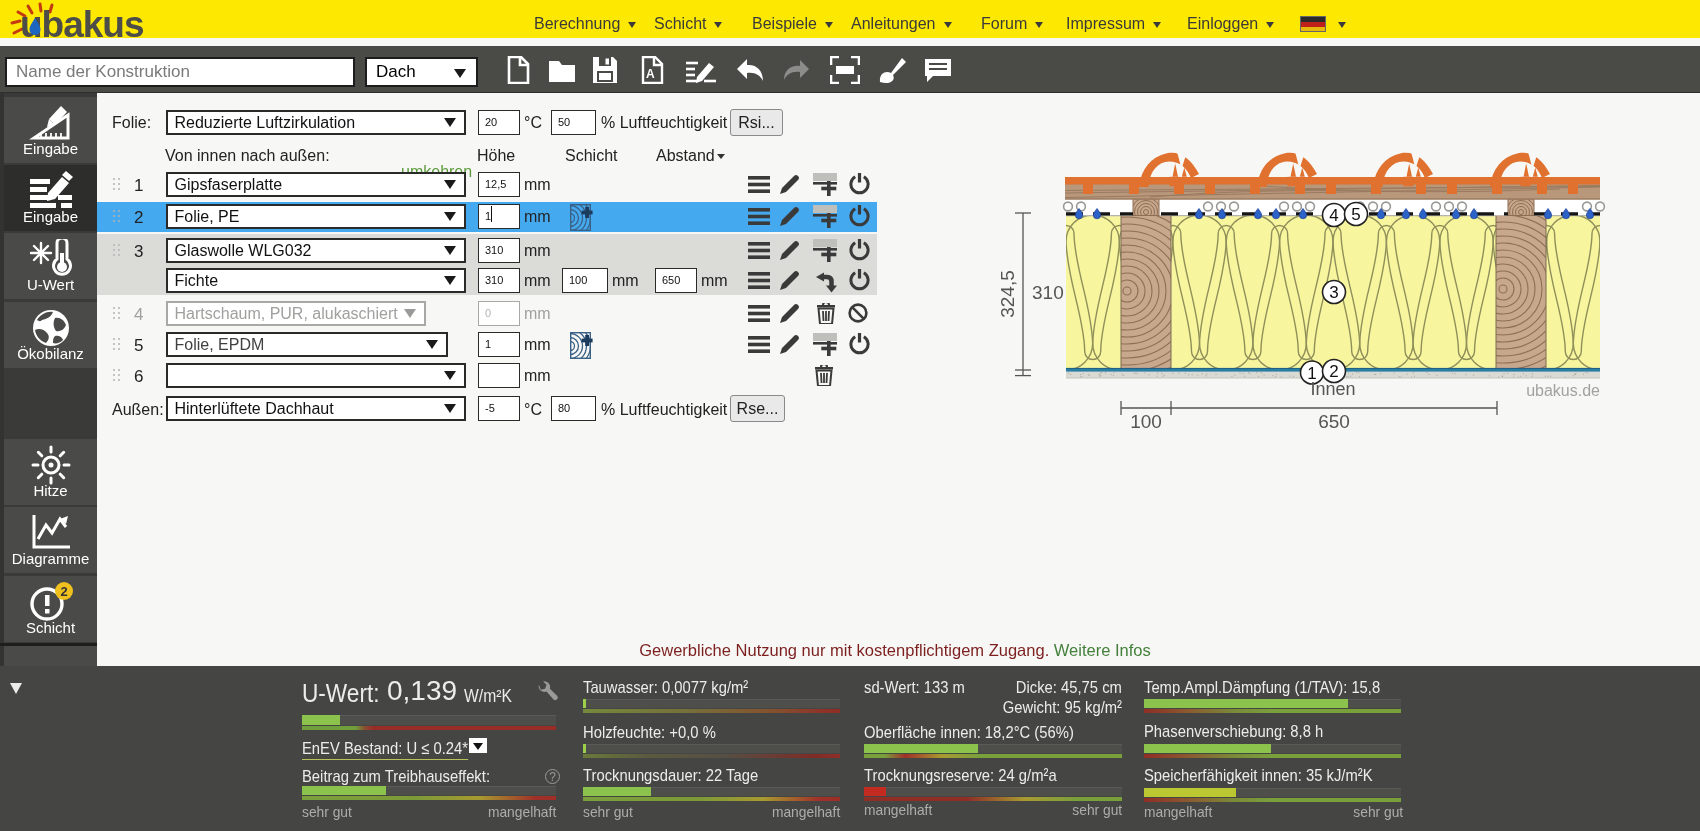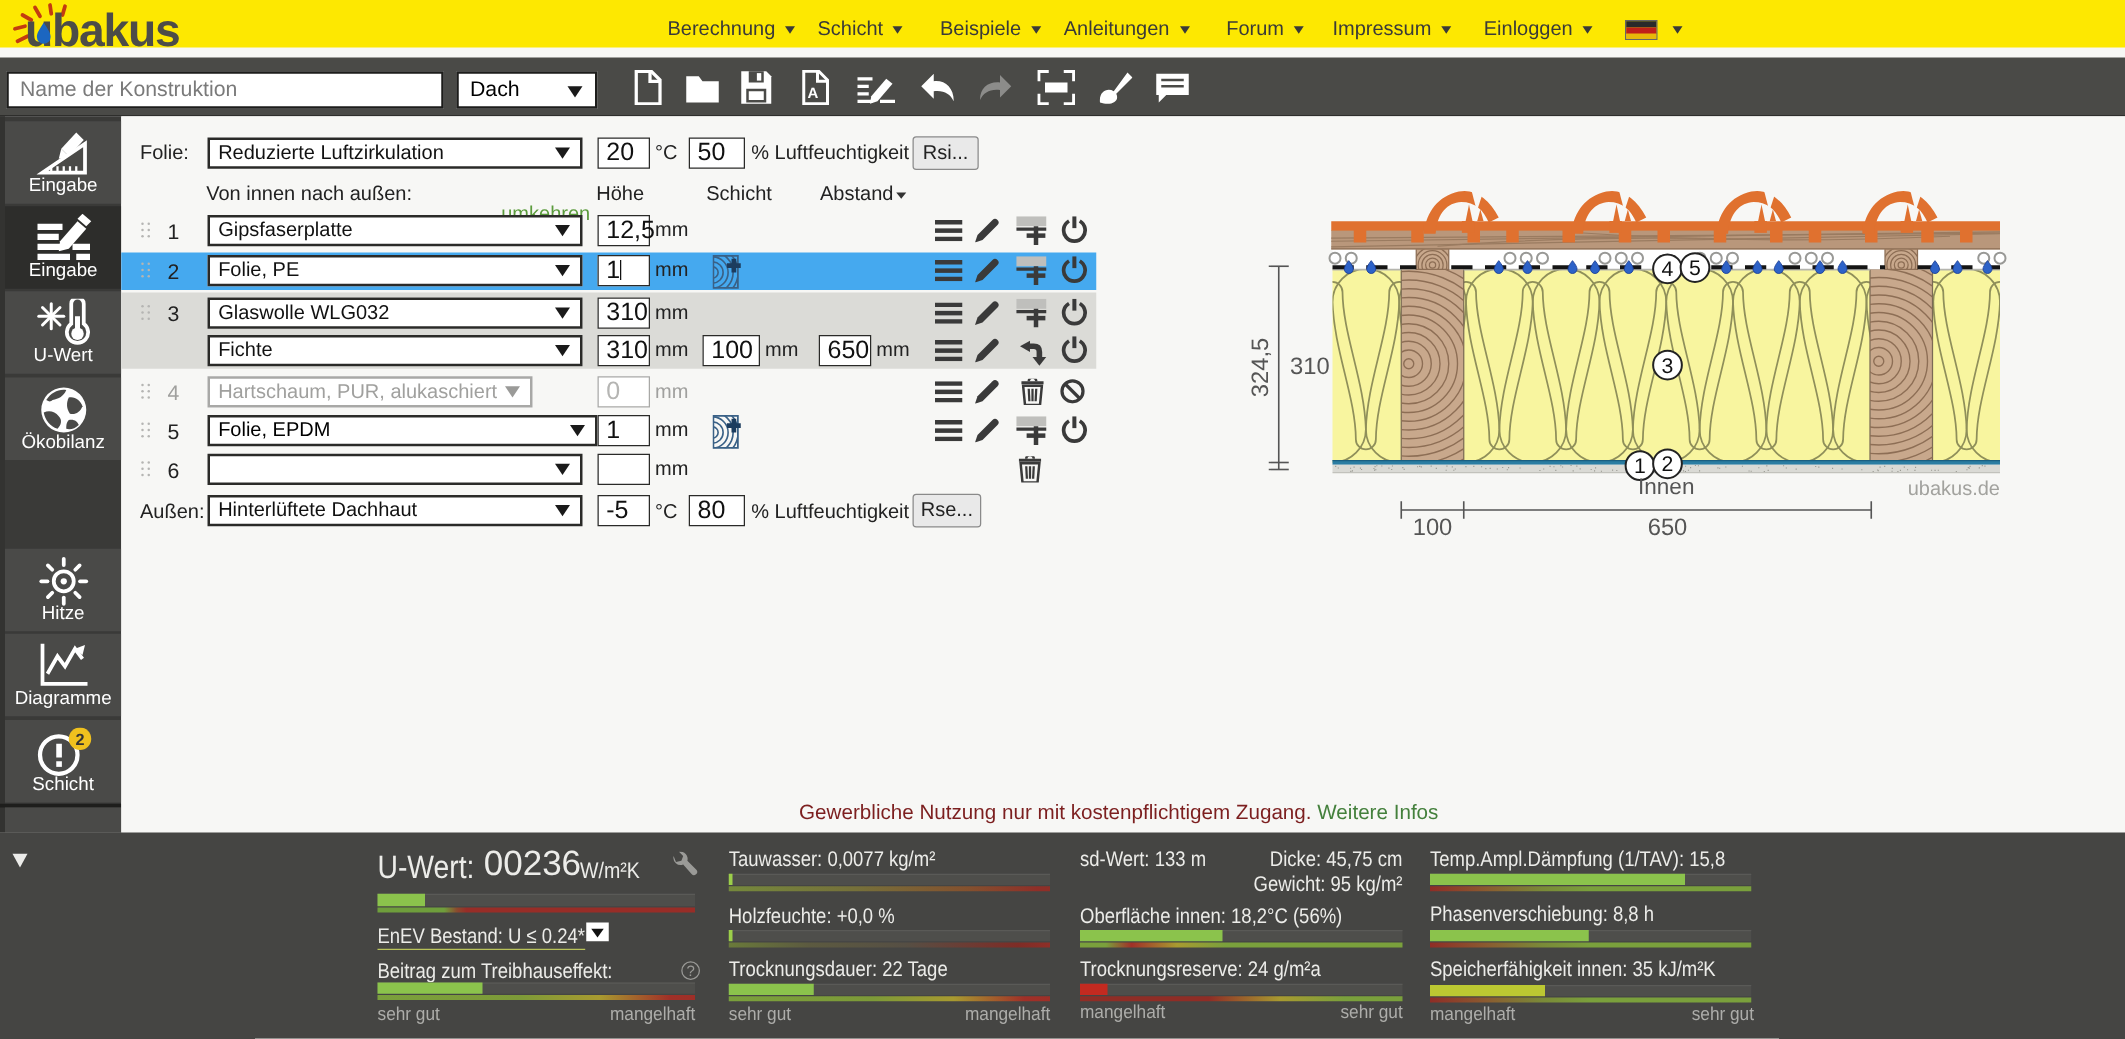--- a/index.html
+++ b/index.html
@@ -17,21 +17,21 @@
 #sidebar { position:absolute; left:0; top:93px; width:97px; height:573px; background:#3a3a38; }
 #sidebar .edge { position:absolute; left:0; top:0; width:4px; height:573px; background:#333331; }
 .sb-item { position:absolute; left:4px; width:93px; height:66px; background:#4a4a48; text-align:center; }
 .sb-item.active { background:#2d2d2b; }
 .sb-item .lbl { position:absolute; bottom:6px; width:100%; color:#fff; font-size:15px; }
 .sb-item svg { position:absolute; top:6px; left:50%; transform:translateX(-50%); }
 #content { position:absolute; left:97px; top:93px; width:1603px; height:573px; background:#f7f7f5; }
 .frm { position:absolute; font-size:16px; color:#222; }
 .sel { position:absolute; height:25px; background:#fff; border:2px solid #2a2a28; font-size:16px; color:#111; line-height:21px; padding-left:7px; white-space:nowrap; overflow:hidden; }
 .sel .sc { position:absolute; right:8px; top:6px; width:0; height:0; border-left:6px solid transparent; border-right:6px solid transparent; border-top:9px solid #1a1a1a; }
-.inp { position:absolute; height:25px; background:#fff; border:1.5px solid #2a2a28; font-size:20px; color:#111; line-height:22px; padding-left:6px; }
+.inp { position:absolute; height:25px; background:#fff; border:1.5px solid #2a2a28; font-size:11px; color:#111; line-height:22px; padding-left:6px; }
 .rowband { position:absolute; left:0; }
 .btn { position:absolute; height:27px; background:#e9e9e9; border:1px solid #8a8a8a; border-radius:3px; font-size:16px; color:#222; text-align:center; }
 .dots { position:absolute; width:8px; height:12px; }
 .dots i { position:absolute; width:2px; height:2px; background:#b5b5b3; border-radius:50%; }
 .ricon { position:absolute; }
 #notice { position:absolute; left:0; top:641px; width:1790px; text-align:center; font-size:16.5px; color:#7c1f1f; }
 #notice b { color:#44803c; font-weight:normal; }
 #bottom { position:absolute; left:0; top:666px; width:1700px; height:165px; background:#454543; }
 .bp-lbl { position:absolute; color:#ecece9; font-size:17px; white-space:nowrap; transform:scaleX(0.87); transform-origin:0 50%; }
 .bp-lbl.ar { transform-origin:100% 50%; }
@@ -420,21 +420,21 @@
     </svg>
   <div class="dots" style="left:16px;top:245.39999999999998px">
       <i style="left:0px;top:0px"></i>
       <i style="left:5px;top:0px"></i>
       <i style="left:0px;top:5px"></i>
       <i style="left:5px;top:5px"></i>
       <i style="left:0px;top:10px"></i>
       <i style="left:5px;top:10px"></i>
     </div>
   <div class="frm" style="left:37px;top:243px;color:#222;font-size:17px">5</div>
-  <div class="sel" style="left:68.5px;top:239px;width:312px;border-color:#2a2a28;color:#000000">Folie, EPDM<span class="sc" style="border-top-color:#1a1a1a"></span></div>
+  <div class="sel" style="left:68.5px;top:239px;width:282px;border-color:#2a2a28;color:#404040">Folie, EPDM<span class="sc" style="border-top-color:#1a1a1a"></span></div>
   <div class="inp" style="left:381px;top:239px;width:42px;border-color:#2a2a28;color:#111">1</div>
   <div class="frm" style="left:427px;top:243px;color:#222;font-size:16px">mm</div>
   <svg class="ricon" style="left:473px;top:238.5px" width="23" height="28" viewBox="0 0 23 28">
       <defs>
         <clipPath id="wc2">
           <rect x="0.5" y="0.5" width="20" height="26"></rect>
         </clipPath>
       </defs>
       <rect x="0.7" y="0.7" width="19.6" height="25.6" fill="none" stroke="#3a6186" stroke-width="1.4"></rect>
       <g clip-path="url(#wc2)" fill="none" stroke="#3a6186" stroke-width="1.3">
@@ -725,21 +725,21 @@
 <text x="1356" y="220" text-anchor="middle" font-size="17" fill="#111" font-family="Liberation Sans">5</text>
 <text x="1333" y="395" text-anchor="middle" font-size="18" fill="#555" font-family="Liberation Sans">Innen</text>
 <text x="1600" y="396" text-anchor="end" font-size="16" fill="#a2a29e" font-family="Liberation Sans">ubakus.de</text>
 </g>
     </svg>
 </div>
 <div id="notice">Gewerbliche Nutzung nur mit kostenpflichtigem Zugang. <b>Weitere Infos</b></div>
 <div id="bottom">
   <div style="position:absolute;left:10px;top:17px;width:0;height:0;border-left:6.5px solid transparent;border-right:6.5px solid transparent;border-top:11px solid #ececea"></div>
   <div class="bp-lbl" style="left:302px;top:12px;font-size:26px">U-Wert:</div>
-  <div class="bp-lbl bp-big" style="left:387px;top:9px;font-size:28px">00236</div>
+  <div class="bp-lbl bp-big" style="left:387px;top:9px;font-size:28px">0,139</div>
   <div class="bp-lbl" style="left:464px;top:20px;font-size:18px">W/m²K</div>
   <svg style="position:absolute;left:536px;top:15px" width="23" height="23" viewBox="0 0 24 24">
       <path d="M3 4 a6 6 0 0 0 8 7 L18 19 a2.5 2.5 0 0 0 4 -3.5 L14.5 8 a6 6 0 0 0 -7 -7.5 L11 4 L9.5 8 L5 9 Z" fill="#9a9a97"></path>
     </svg>
   <div class="track" style="left:302px;top:49px;width:254px;height:10px"></div>
     <div class="fill" style="left:302px;top:49px;width:38px;height:10px;background:#8bc34c"></div>
     <div class="under" style="left:302px;top:60px;width:254px;background:linear-gradient(to right,#6f9e3c 0%,#6f9e3c 21%,#8a4a2e 25%,#982d27 28%,#982d27 100%)"></div>
   <div class="bp-lbl" style="left:302px;top:73px;font-size:17px"><span style="border-bottom:1.6px solid #b9c25a;padding-bottom:1px">EnEV Bestand: U ≤ 0.24*</span></div>
   <div style="position:absolute;left:469px;top:72px;width:18px;height:15px;background:#fff"></div>
   <div style="position:absolute;left:473px;top:76.5px;width:0;height:0;border-left:5.5px solid transparent;border-right:5.5px solid transparent;border-top:7.5px solid #111"></div>

